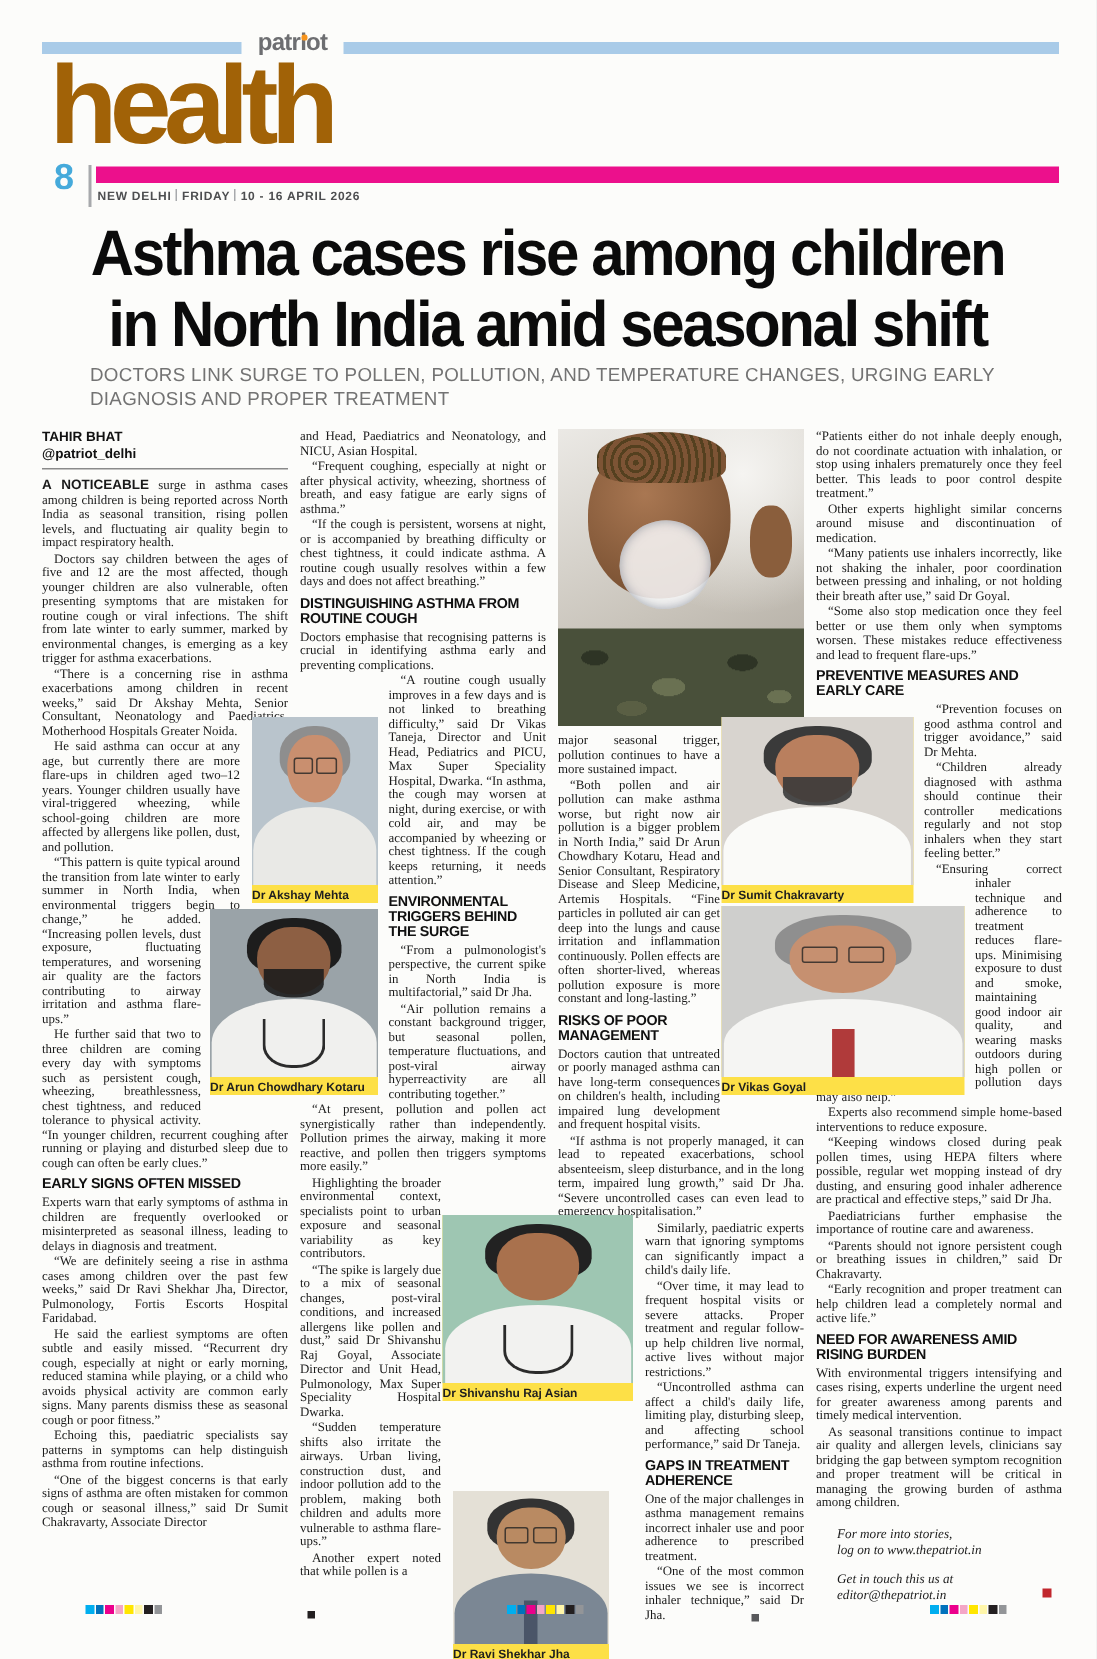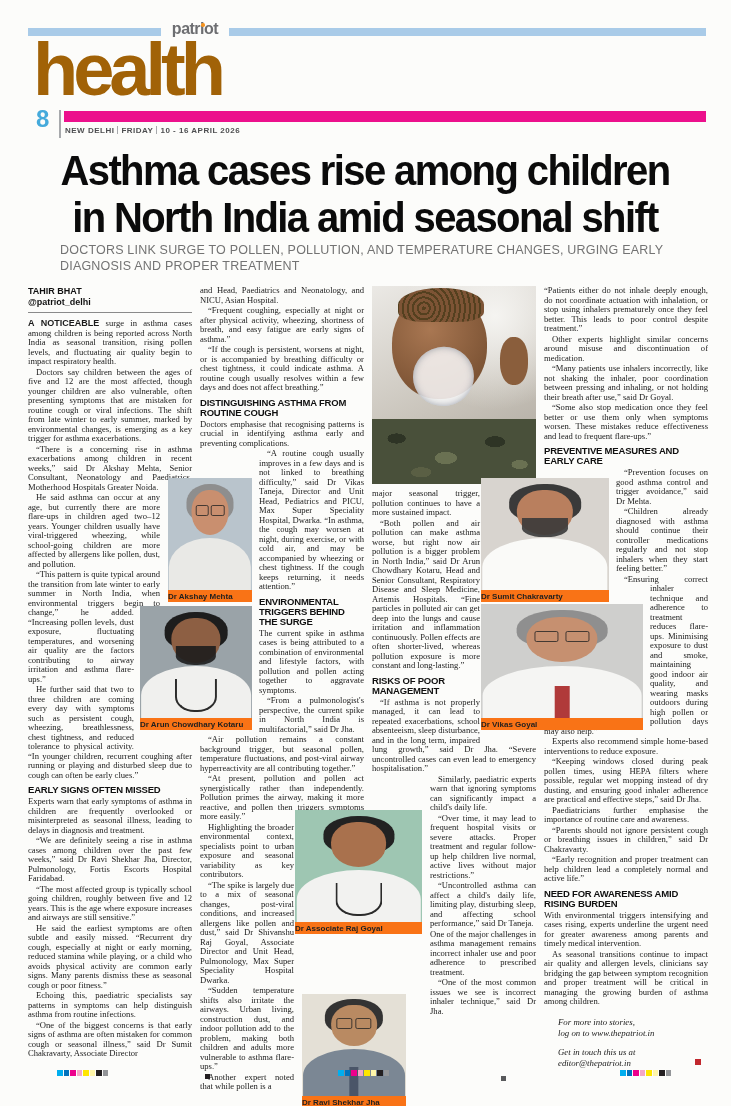--- a/index.html
+++ b/index.html
@@ -32,21 +32,21 @@
   .ind{text-indent:8px}
   .byline{border-bottom:1px solid #8a8a8a;padding-bottom:4px;margin-bottom:5px;font:700 9px/11px "Liberation Sans",sans-serif;color:#111;text-align:left}
   .lead-in{font:700 9px "Liberation Sans",sans-serif}
   .shead{font:700 9.5px/10px "Liberation Sans",sans-serif;letter-spacing:-.2px;color:#101010;margin:5px 0 2px;text-align:left}
   .fr{float:right;clear:right;display:block}
   .fl{float:left;clear:left;display:block}
   .tail{font:italic 400 8.8px/11px "Liberation Serif",serif;margin:10px 0 0 14px;text-align:left;color:#1a1a1a}
   .tail .gap{height:8px}
 
   
-  .photo{position:absolute;background:#f97316;z-index:3;padding-bottom:1px}
+  .photo{position:absolute;background:#fde047;z-index:3;padding-bottom:1px}
   .photo .img{position:relative;width:100%;overflow:hidden}
   .photo .cap{font:700 8px/9px "Liberation Sans",sans-serif;color:#1f1f1f;padding-top:2px;text-align:left}
   .port .img{background:var(--bg,#ccc)}
   .hair{position:absolute;left:50%;top:5%;transform:translateX(-50%);width:56%;height:34%;background:var(--hair,#333);border-radius:48% 48% 40% 40%}
   .face{position:absolute;left:50%;top:11%;transform:translateX(-50%);width:44%;height:40%;background:var(--skin,#c08a64);border-radius:46% 46% 50% 50%}
   .beard{position:absolute;left:50%;top:36%;transform:translateX(-50%);width:36%;height:17%;background:var(--hair,#333);border-radius:0 0 46% 46%;opacity:.9}
   .coat{position:absolute;left:50%;bottom:-6%;transform:translateX(-50%);width:98%;height:52%;background:var(--coat,#f0f0ee);border-radius:50% 50% 0 0}
   .tie{position:absolute;left:50%;bottom:0;transform:translateX(-50%);width:9%;height:28%;background:var(--tie,#a33)}
   .steth{position:absolute;left:50%;bottom:5%;transform:translateX(-50%);width:34%;height:28%;border:2.5px solid #2b2b2b;border-top:none;border-radius:0 0 46% 46%}
   .glasses{position:absolute;top:24%;left:50%;transform:translateX(-50%);width:34%;height:8%}
@@ -108,37 +108,35 @@
       <p class="ind">Doctors say children between the ages of five and 12 are the most affected, though younger children are also vulnerable, often presenting symptoms that are mistaken for routine cough or viral infections. The shift from late winter to early summer, marked by environmental changes, is emerging as a key trigger for asthma exacerbations.</p>
       <p class="ind">“There is a concerning rise in asthma exacerbations among children in recent weeks,” said Dr Akshay Mehta, Senior Consultant, Neonatology and Paediatrics, Motherhood Hospitals Greater Noida.</p>
       <i class="fr" style="width:32px;height:120px"></i>
       <i class="fr" style="width:58px;height:136px"></i>
       <p class="ind">He said asthma can occur at any age, but currently there are more flare-ups in children aged two–12 years. Younger children usually have viral-triggered wheezing, while school-going children are more affected by allergens like pollen, dust, and pollution.</p>
       <p class="ind">“This pattern is quite typical around the transition from late winter to early summer in North India, when environmental triggers begin to change,” he added. “Increasing pollen levels, dust exposure, fluctuating temperatures, and worsening air quality are the factors contributing to airway irritation and asthma flare-ups.”</p>
       <p class="ind">He further said that two to three children are coming every day with symptoms such as persistent cough, wheezing, breathlessness, chest tightness, and reduced tolerance to physical activity. “In younger children, recurrent coughing after running or playing and disturbed sleep due to cough can often be early clues.”</p>
       <h3 class="shead">EARLY SIGNS OFTEN MISSED</h3>
       <p>Experts warn that early symptoms of asthma in children are frequently overlooked or misinterpreted as seasonal illness, leading to delays in diagnosis and treatment.</p>
       <p class="ind">“We are definitely seeing a rise in asthma cases among children over the past few weeks,” said Dr Ravi Shekhar Jha, Director, Pulmonology, Fortis Escorts Hospital Faridabad.</p>
-      <p class="ind">“The most affected group is typically school going children, roughly between five and 12 years. This is the age where exposure increases and airways are still sensitive.”</p>
       <p class="ind">He said the earliest symptoms are often subtle and easily missed. “Recurrent dry cough, especially at night or early morning, reduced stamina while playing, or a child who avoids physical activity are common early signs. Many parents dismiss these as seasonal cough or poor fitness.”</p>
       <p class="ind">Echoing this, paediatric specialists say patterns in symptoms can help distinguish asthma from routine infections.</p>
       <p class="ind">“One of the biggest concerns is that early signs of asthma are often mistaken for common cough or seasonal illness,” said Dr Sumit Chakravarty, Associate Director</p>
     </div>
 
     <div class="col">
       <p>and Head, Paediatrics and Neonatology, and NICU, Asian Hospital.</p>
       <p class="ind">“Frequent coughing, especially at night or after physical activity, wheezing, shortness of breath, and easy fatigue are early signs of asthma.”</p>
       <p class="ind">“If the cough is persistent, worsens at night, or is accompanied by breathing difficulty or chest tightness, it could indicate asthma. A routine cough usually resolves within a few days and does not affect breathing.”</p>
       <h3 class="shead">DISTINGUISHING ASTHMA FROM ROUTINE COUGH</h3>
       <p>Doctors emphasise that recognising patterns is crucial in identifying asthma early and preventing complications.</p>
       <i class="fl" style="width:59px;height:148px"></i>
       <i class="fl" style="width:59px;height:134px"></i>
       <p class="ind">“A routine cough usually improves in a few days and is not linked to breathing difficulty,” said Dr Vikas Taneja, Director and Unit Head, Pediatrics and PICU, Max Super Speciality Hospital, Dwarka. “In asthma, the cough may worsen at night, during exercise, or with cold air, and may be accompanied by wheezing or chest tightness. If the cough keeps returning, it needs attention.”</p>
       <h3 class="shead">ENVIRONMENTAL TRIGGERS BEHIND THE SURGE</h3>
-      <p>The current spike in asthma cases is being attributed to a combination of environmental and lifestyle factors, with pollution and pollen acting together to aggravate symptoms.</p>
       <p class="ind">“From a pulmonologist's perspective, the current spike in North India is multifactorial,” said Dr Jha.</p>
       <p class="ind">“Air pollution remains a constant background trigger, but seasonal pollen, temperature fluctuations, and post-viral airway hyperreactivity are all contributing together.”</p>
       <p class="ind">“At present, pollution and pollen act synergistically rather than independently. Pollution primes the airway, making it more reactive, and pollen then triggers symptoms more easily.”</p>
       <i class="fr" style="width:70px;height:280px"></i>
       <p class="ind">Highlighting the broader environmental context, specialists point to urban exposure and seasonal variability as key contributors.</p>
       <p class="ind">“The spike is largely due to a mix of seasonal changes, post-viral conditions, and increased allergens like pollen and dust,” said Dr Shivanshu Raj Goyal, Associate Director and Unit Head, Pulmonology, Max Super Speciality Hospital Dwarka.</p>
       <p class="ind">“Sudden temperature shifts also irritate the airways. Urban living, construction dust, and indoor pollution add to the problem, making both children and adults more vulnerable to asthma flare-ups.”</p>
       <p class="ind">Another expert noted that while pollen is a</p>
     </div>
 
@@ -149,25 +147,27 @@
         <div class="b-hair"></div>
         <div class="b-mask"></div>
         <div class="b-body"></div>
         <div class="b-hand"></div>
       </div>
       <i class="fr" style="width:56px;height:114px"></i>
       <i class="fr" style="width:56px;height:140px"></i>
       <p>major seasonal trigger, pollution continues to have a more sustained impact.</p>
       <p class="ind">“Both pollen and air pollution can make asthma worse, but right now air pollution is a bigger problem in North India,” said Dr Arun Chowdhary Kotaru, Head and Senior Consultant, Respiratory Disease and Sleep Medicine, Artemis Hospitals. “Fine particles in polluted air can get deep into the lungs and cause irritation and inflammation continuously. Pollen effects are often shorter-lived, whereas pollution exposure is more constant and long-lasting.”</p>
       <h3 class="shead">RISKS OF POOR MANAGEMENT</h3>
+      <p>Doctors caution that untreated or poorly managed asthma can have long-term consequences on children's health, including impaired lung development and frequent hospital visits.</p>
       <p class="ind">“If asthma is not properly managed, it can lead to repeated exacerbations, school absenteeism, sleep disturbance, and in the long term, impaired lung growth,” said Dr Jha. “Severe uncontrolled cases can even lead to emergency hospitalisation.”</p>
       <i class="fl" style="width:58px;height:260px"></i>
       <p class="ind">Similarly, paediatric experts warn that ignoring symptoms can significantly impact a child's daily life.</p>
       <p class="ind">“Over time, it may lead to frequent hospital visits or severe attacks. Proper treatment and regular follow-up help children live normal, active lives without major restrictions.”</p>
       <p class="ind">“Uncontrolled asthma can affect a child's daily life, limiting play, disturbing sleep, and affecting school performance,” said Dr Taneja.</p>
+      <h3 class="shead">GAPS IN TREATMENT ADHERENCE</h3>
       <p>One of the major challenges in asthma management remains incorrect inhaler use and poor adherence to prescribed treatment.</p>
       <p class="ind">“One of the most common issues we see is incorrect inhaler technique,” said Dr Jha.</p>
     </div>
 
     <div class="col">
       <p>“Patients either do not inhale deeply enough, do not coordinate actuation with inhalation, or stop using inhalers prematurely once they feel better. This leads to poor control despite treatment.”</p>
       <p class="ind">Other experts highlight similar concerns around misuse and discontinuation of medication.</p>
       <p class="ind">“Many patients use inhalers incorrectly, like not shaking the inhaler, poor coordination between pressing and inhaling, or not holding their breath after use,” said Dr Goyal.</p>
       <p class="ind">“Some also stop medication once they feel better or use them only when symptoms worsen. These mistakes reduce effectiveness and lead to frequent flare-ups.”</p>
       <h3 class="shead">PREVENTIVE MEASURES AND EARLY CARE</h3>
@@ -236,21 +236,21 @@
     <div class="cap">Dr Vikas Goyal</div>
   </div>
 
   <div class="photo port" style="left:295px;top:810px;width:127px;--bg:#9ec6b2;--skin:#a9714d;--hair:#222;--coat:#f2f2f0">
     <div class="img" style="height:112px">
       <div class="hair"></div>
       <div class="face"></div>
       <div class="coat"></div>
       <div class="steth"></div>
     </div>
-    <div class="cap">Dr Associate Raj Goyal</div>
+    <div class="cap">Dr Shivanshu Raj Asian</div>
   </div>
 
   <div class="photo port" style="left:302px;top:994px;width:104px;--bg:#e4e0d6;--skin:#b98a62;--hair:#333;--coat:#7b8794;--tie:#4a5568">
     <div class="img" style="height:102px">
       <div class="hair"></div>
       <div class="face"></div>
       <div class="glasses"></div>
       <div class="coat"></div>
       <div class="tie"></div>
     </div>

